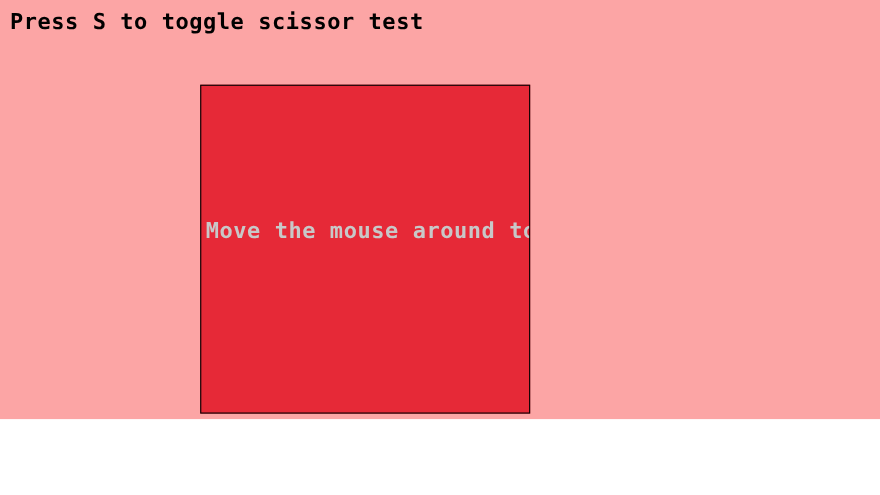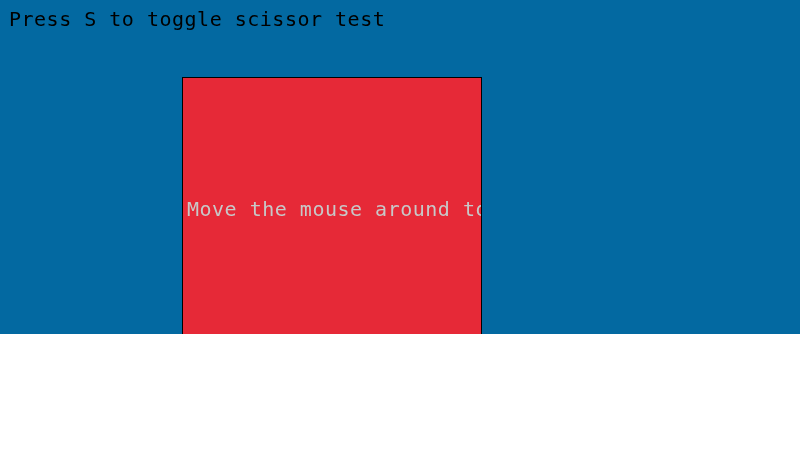--- a/index.html
+++ b/index.html
@@ -9,23 +9,24 @@
   body {
     width: 800px;
     height: 450px;
     overflow: hidden;
     font-family: "DejaVu Sans Mono", "Liberation Mono", monospace;
   }
 
   #app-window {
     position: relative;
     width: 800px;
-    height: 334px;
-    background: #0369a1;
+    height: 381px;
+    background: #fca5a5;
     overflow: hidden;
+    font-weight: bold;
   }
 
   
   #hud-instruction {
     position: absolute;
     left: 9px;
     top: 7px;
     font-size: 20px;
     line-height: 24px;
     letter-spacing: 0.5px;

